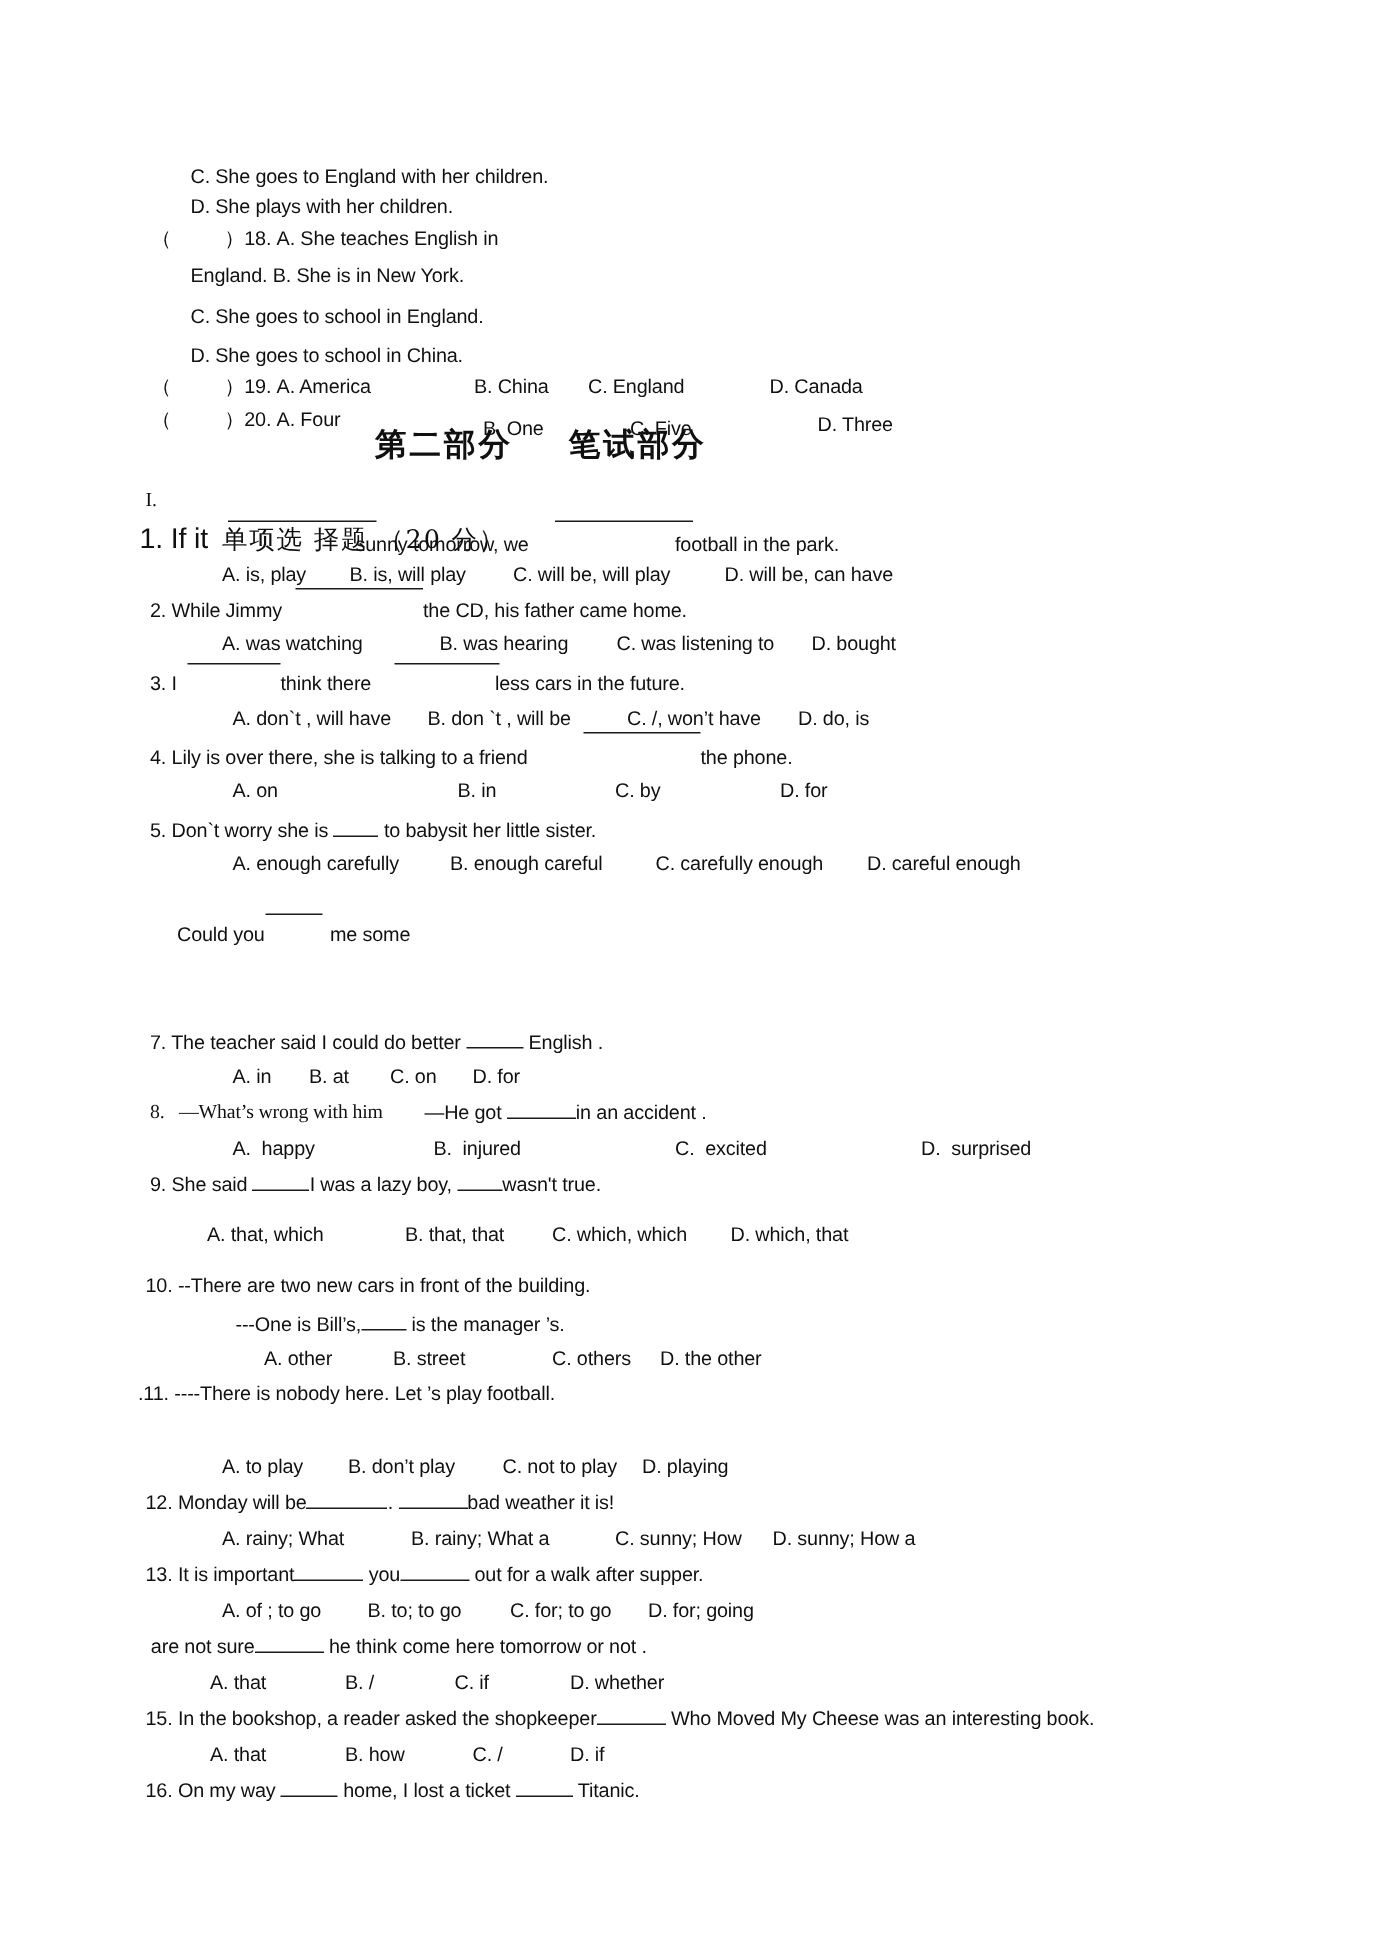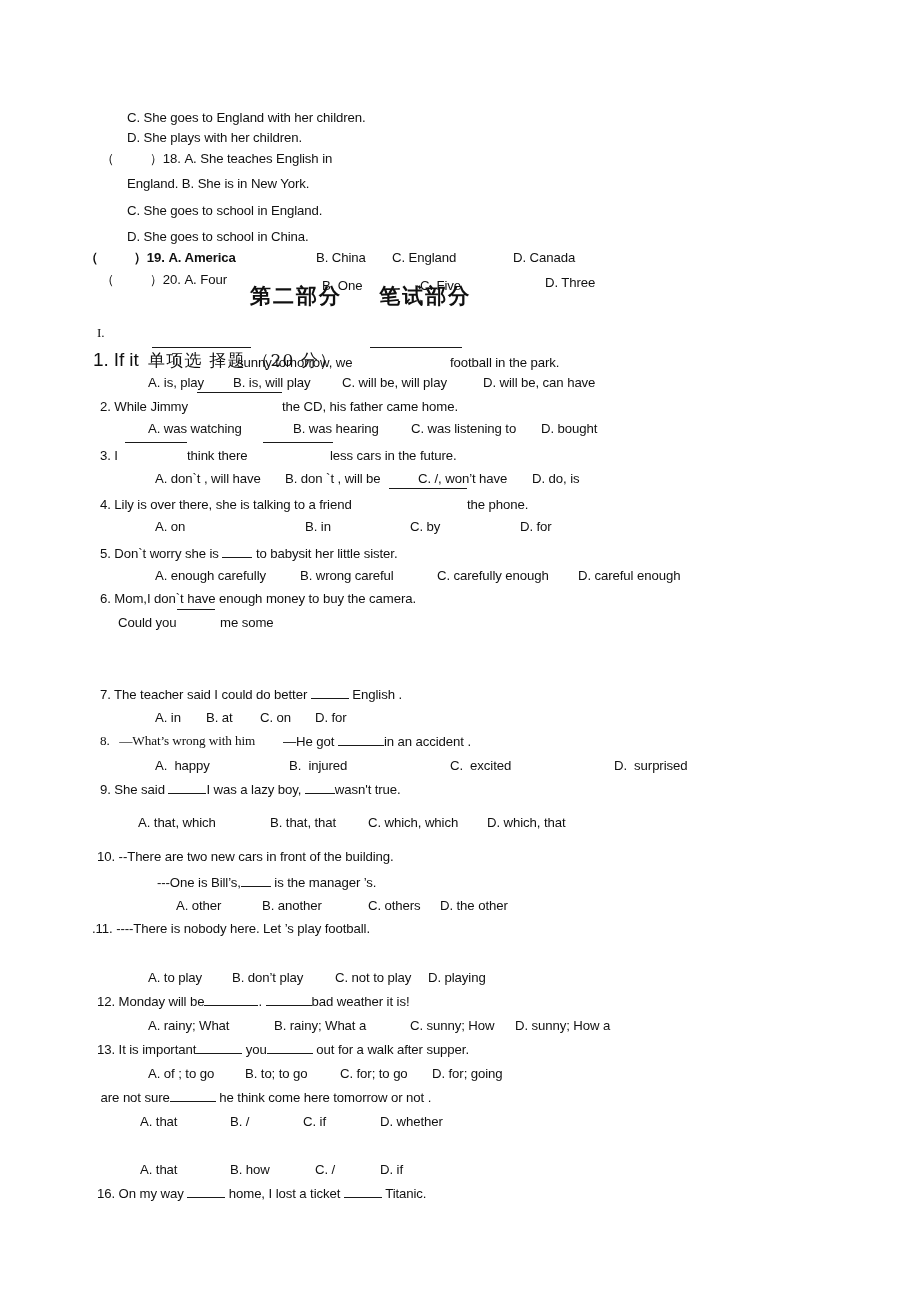--- a/index.html
+++ b/index.html
@@ -76,21 +76,21 @@
   <div class="ln sans" style="left:127px; top:130px;">D. She plays with her children.</div>
 
   <div class="ln sans" style="left:101px; top:151px;">（          ）18. A. She teaches English in</div>
 
   <div class="ln sans" style="left:127px; top:176px;">England. B. She is in New York.</div>
 
   <div class="ln sans" style="left:127px; top:203px;">C. She goes to school in England.</div>
 
   <div class="ln sans" style="left:127px; top:229px;">D. She goes to school in China.</div>
 
-  <div class="ln sans" style="left:85px; top:250px;font-weight:bold;">（          ）19. A. America</div>
+  <div class="ln sans" style="left:101px; top:250px;">（          ）19. A. America</div>
   <div class="ln sans" style="left:316px; top:250px;">B. China</div>
   <div class="ln sans" style="left:392px; top:250px;">C. England</div>
   <div class="ln sans" style="left:513px; top:250px;">D. Canada</div>
 
   <div class="ln sans" style="left:101px; top:272px;">（          ）20. A. Four</div>
   <div class="ln sans" style="left:322px; top:278px;">B. One</div>
   <div class="ln sans" style="left:420px; top:278px;">C. Five</div>
   <div class="ln sans" style="left:545px; top:275px;">D. Three</div>
 
   <div class="ln big-cjk" style="left:250px; top:288px;">第二部分    笔试部分</div>
@@ -138,25 +138,24 @@
   <div class="ln sans" style="left:467px; top:497px;">the phone.</div>
 
   <div class="ln sans" style="left:155px; top:519px;">A. on</div>
   <div class="ln sans" style="left:305px; top:519px;">B. in</div>
   <div class="ln sans" style="left:410px; top:519px;">C. by</div>
   <div class="ln sans" style="left:520px; top:519px;">D. for</div>
 
   <div class="ln sans" style="left:100px; top:546px;"><span>5. Don`t worry she is </span><span class="blank u4"></span><span> to babysit her little sister.</span></div>
 
   <div class="ln sans" style="left:155px; top:568px;">A. enough carefully</div>
-  <div class="ln sans" style="left:300px; top:568px;">B. wrong careful</div>
+  <div class="ln sans" style="left:300px; top:568px;">B. enough careful</div>
   <div class="ln sans" style="left:437px; top:568px;">C. carefully enough</div>
   <div class="ln sans" style="left:578px; top:568px;">D. careful enough</div>
 
-  <div class="ln sans" style="left:100px; top:591px;">6. Mom,I don`t have enough money to buy the camera.</div>
 
   <div class="rule" style="left:177px; top:609px; width:38px;"></div>
   <div class="ln sans" style="left:118px; top:615px;">Could you</div>
   <div class="ln sans" style="left:220px; top:615px;">me some</div>
 
   <div class="ln sans" style="left:100px; top:687px;"><span>7. The teacher said I could do better </span><span class="blank u5"></span><span> English .</span></div>
 
   <div class="ln sans" style="left:155px; top:710px;">A. in</div>
   <div class="ln sans" style="left:206px; top:710px;">B. at</div>
   <div class="ln sans" style="left:260px; top:710px;">C. on</div>
@@ -175,21 +174,21 @@
   <div class="ln sans" style="left:138px; top:815px;">A. that, which</div>
   <div class="ln sans" style="left:270px; top:815px;">B. that, that</div>
   <div class="ln sans" style="left:368px; top:815px;">C. which, which</div>
   <div class="ln sans" style="left:487px; top:815px;">D. which, that</div>
 
   <div class="ln sans" style="left:97px; top:849px;">10. --There are two new cars in front of the building.</div>
 
   <div class="ln sans" style="left:157px; top:875px;"><span>---One is Bill’s,</span><span class="blank u4"></span><span> is the manager ’s.</span></div>
 
   <div class="ln sans" style="left:176px; top:898px;">A. other</div>
-  <div class="ln sans" style="left:262px; top:898px;">B. another</div>
+  <div class="ln sans" style="left:262px; top:898px;">B. street</div>
   <div class="ln sans" style="left:368px; top:898px;">C. others</div>
   <div class="ln sans" style="left:440px; top:898px;">D. the other</div>
 
   <div class="ln sans" style="left:92px; top:921px;">.11. ----There is nobody here. Let ’s play football.</div>
 
 
   <div class="ln sans" style="left:148px; top:970px;">A. to play</div>
   <div class="ln sans" style="left:232px; top:970px;">B. don’t play</div>
   <div class="ln sans" style="left:335px; top:970px;">C. not to play</div>
   <div class="ln sans" style="left:428px; top:970px;">D. playing</div>
@@ -208,20 +207,21 @@
   <div class="ln sans" style="left:340px; top:1066px;">C. for; to go</div>
   <div class="ln sans" style="left:432px; top:1066px;">D. for; going</div>
 
   <div class="ln sans" style="left:97px; top:1090px;"><span> are not sure</span><span class="blank u6"></span><span> he think come here tomorrow or not .</span></div>
 
   <div class="ln sans" style="left:140px; top:1114px;">A. that</div>
   <div class="ln sans" style="left:230px; top:1114px;">B. /</div>
   <div class="ln sans" style="left:303px; top:1114px;">C. if</div>
   <div class="ln sans" style="left:380px; top:1114px;">D. whether</div>
 
+  <div class="ln sans" style="left:97px; top:1138px;"><span>15. In the bookshop, a reader asked the shopkeeper</span><span class="blank u6"></span><span> Who Moved My Cheese was an interesting book.</span></div>
 
   <div class="ln sans" style="left:140px; top:1162px;">A. that</div>
   <div class="ln sans" style="left:230px; top:1162px;">B. how</div>
   <div class="ln sans" style="left:315px; top:1162px;">C. /</div>
   <div class="ln sans" style="left:380px; top:1162px;">D. if</div>
 
   <div class="ln sans" style="left:97px; top:1186px;"><span>16. On my way </span><span class="blank u5"></span><span> home, I lost a ticket </span><span class="blank u5"></span><span> Titanic.</span></div>
 
 </div>
 

